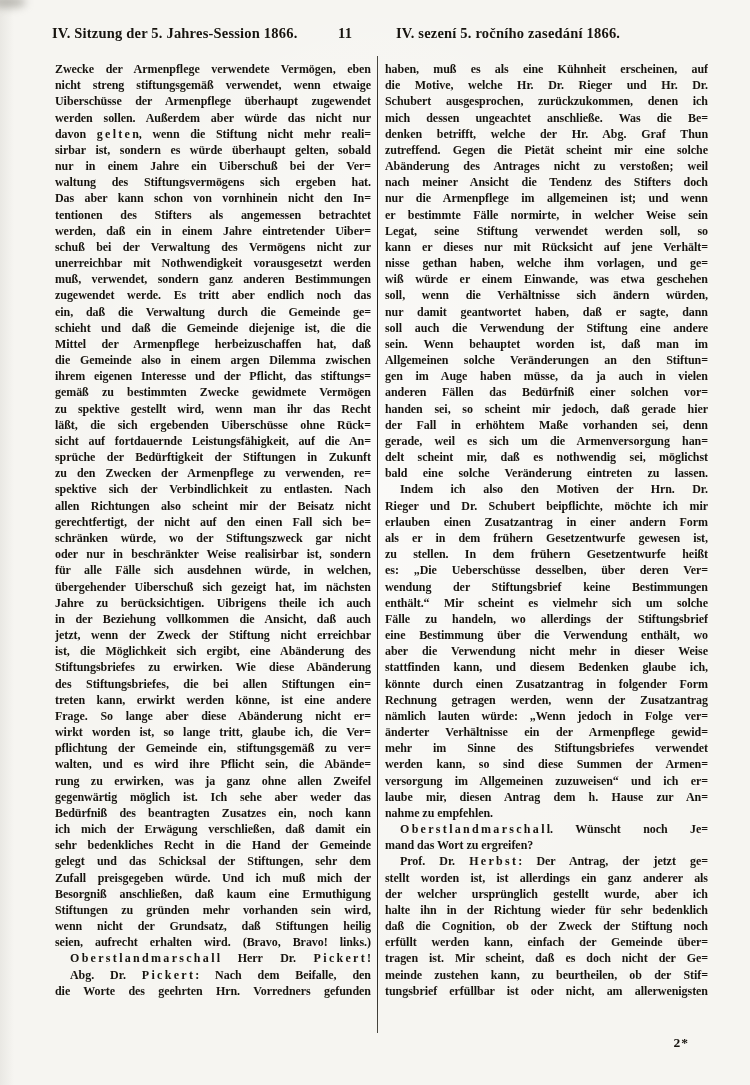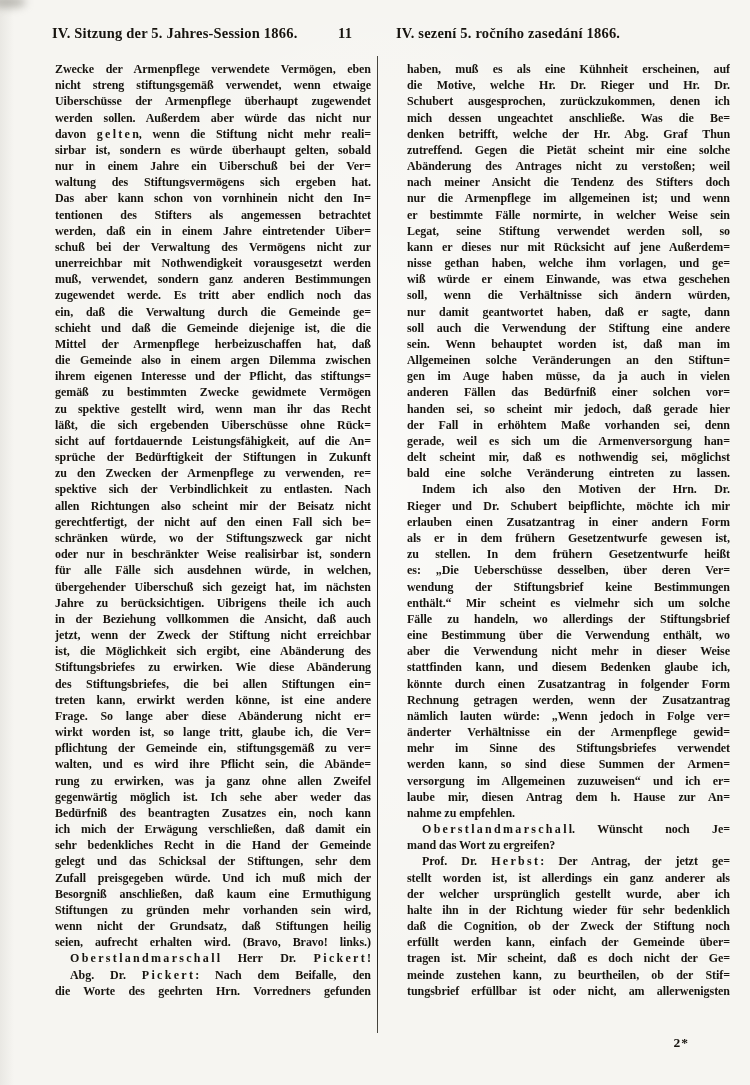--- a/index.html
+++ b/index.html
@@ -25,21 +25,21 @@
   .h-right { left:396px; width:276px; }
   .divider {
     position:absolute; left:377px; top:56px; width:1.4px; height:977px;
     background:linear-gradient(#4a4841, #23211c 8%, #23211c 92%, #4a4841);
   }
   .column {
     position:absolute; top:61px; color:var(--ink);
     font-size:12px; font-weight:bold; letter-spacing:-0.05px;
   }
   .col-left  { left:55px;  width:316px; }
-  .col-right { left:407px; width:323px; }
+  .col-right { left:385px; width:323px; }
   .line {
     height:16.18px; line-height:16.18px; overflow:hidden;
     text-align:justify; text-align-last:justify; white-space:nowrap;
   }
   .line.nj { text-align:center; text-align-last:left; }
   .line.in { text-indent:15px; }
   .sig-mark {
     position:absolute; left:389px; top:1035px; width:300px;
     text-align:right; font-weight:bold; font-size:13.5px; color:var(--ink);
     letter-spacing:1px;
@@ -122,21 +122,21 @@
       <div class="line">die Motive, welche Hr. Dr. Rieger und Hr. Dr.</div>
       <div class="line">Schubert ausgesprochen, zurückzukommen, denen ich</div>
       <div class="line">mich dessen ungeachtet anschließe. Was die Be=</div>
       <div class="line">denken betrifft, welche der Hr. Abg. Graf Thun</div>
       <div class="line">zutreffend. Gegen die Pietät scheint mir eine solche</div>
       <div class="line">Abänderung des Antrages nicht zu verstoßen; weil</div>
       <div class="line">nach meiner Ansicht die Tendenz des Stifters doch</div>
       <div class="line">nur die Armenpflege im allgemeinen ist; und wenn</div>
       <div class="line">er bestimmte Fälle normirte, in welcher Weise sein</div>
       <div class="line">Legat, seine Stiftung verwendet werden soll, so</div>
-      <div class="line">kann er dieses nur mit Rücksicht auf jene Außerdem=</div>
+      <div class="line">kann er dieses nur mit Rücksicht auf jene Verhält=</div>
       <div class="line">nisse gethan haben, welche ihm vorlagen, und ge=</div>
       <div class="line">wiß würde er einem Einwande, was etwa geschehen</div>
       <div class="line">soll, wenn die Verhältnisse sich ändern würden,</div>
       <div class="line">nur damit geantwortet haben, daß er sagte, dann</div>
       <div class="line">soll auch die Verwendung der Stiftung eine andere</div>
       <div class="line">sein. Wenn behauptet worden ist, daß man im</div>
       <div class="line">Allgemeinen solche Veränderungen an den Stiftun=</div>
       <div class="line">gen im Auge haben müsse, da ja auch in vielen</div>
       <div class="line">anderen Fällen das Bedürfniß einer solchen vor=</div>
       <div class="line">handen sei, so scheint mir jedoch, daß gerade hier</div>

